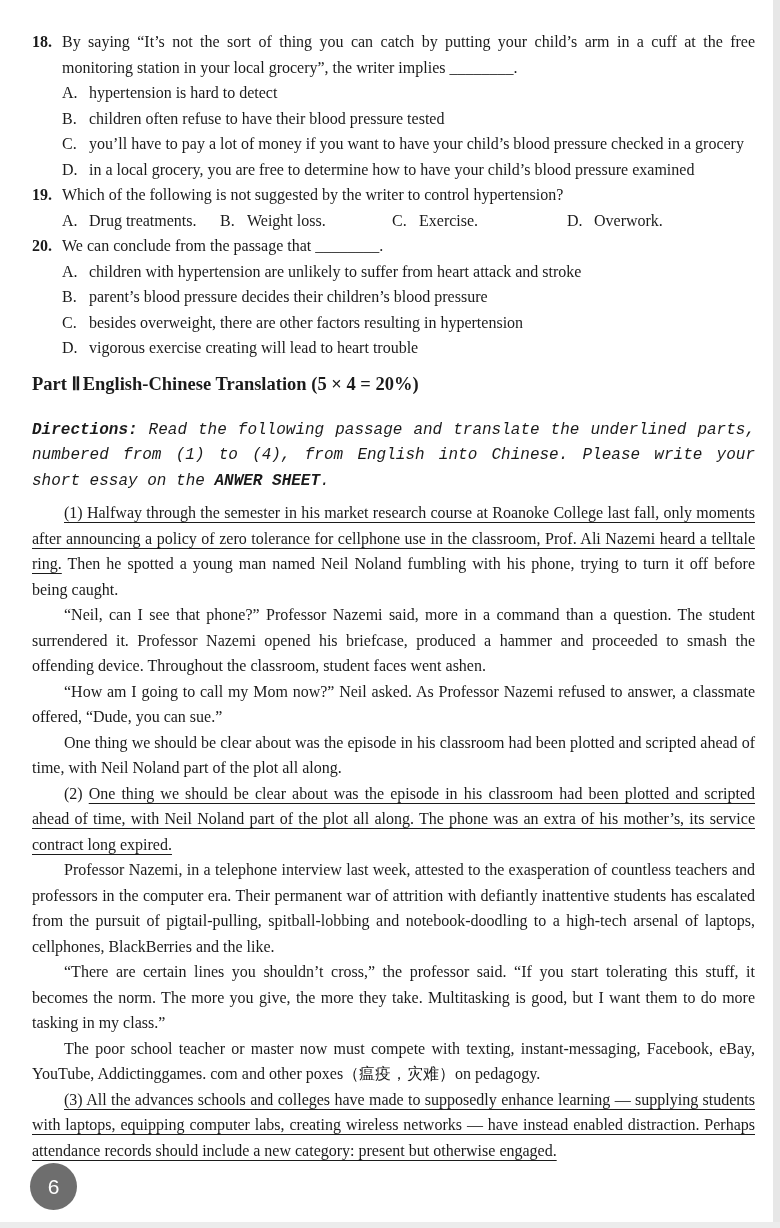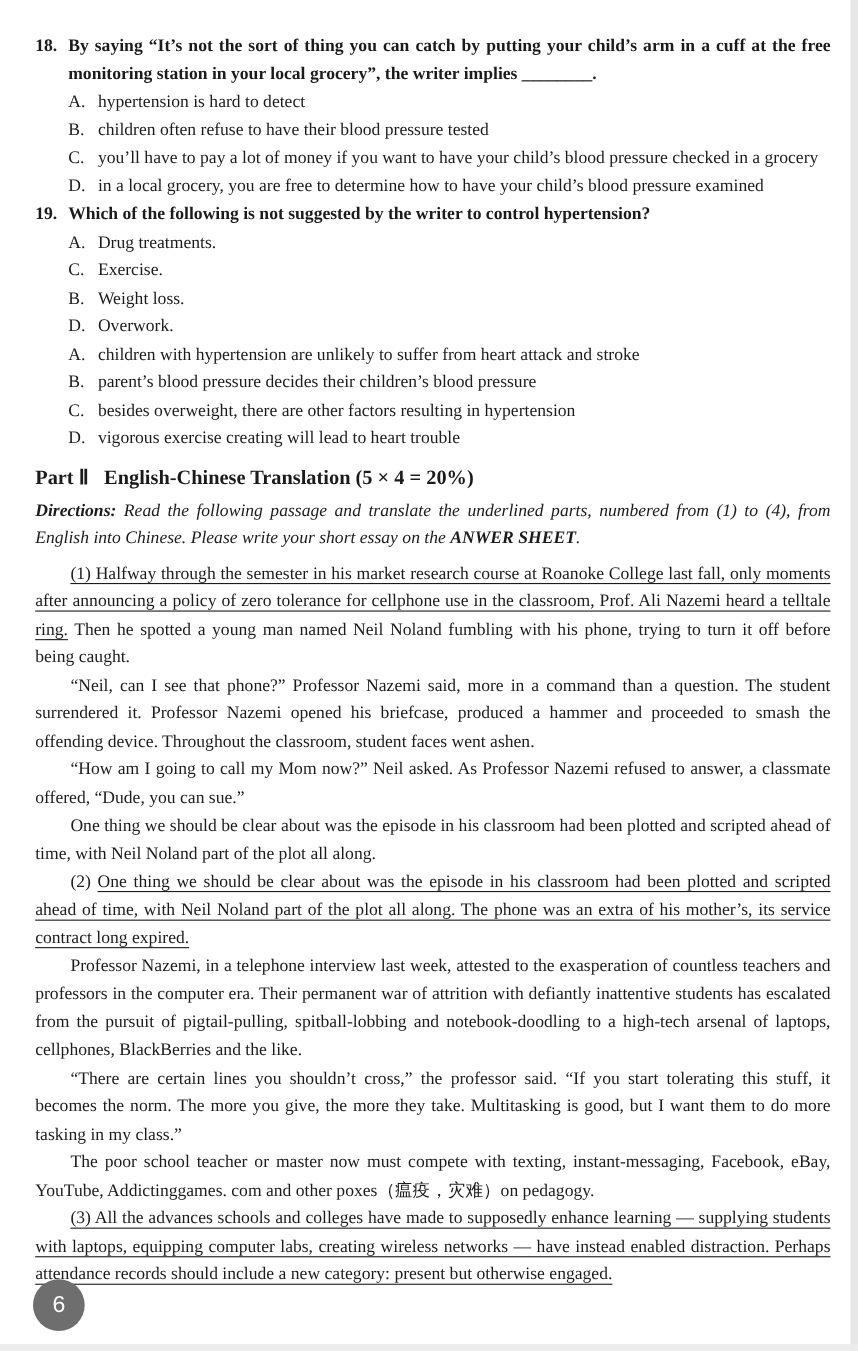--- a/index.html
+++ b/index.html
@@ -30,40 +30,41 @@
   }
   .hdr-line {
     position: absolute; left: 0; right: 0; top: 3px;
     height: 2px; background: #3a3a3a;
   }
 
   
   .questions { margin-top: 13px; }
   .q-row { display: flex; }
   .q-num { width: 30px; flex-shrink: 0; font-weight: bold; }
-  .q-stem { flex: 1; font-weight: bold; text-align: justify; }
+  .q-stem { flex: 1; font-weight: normal; text-align: justify; }
   .opt { display: flex; margin-left: 30px; }
   .opt-letter { width: 27px; flex-shrink: 0; }
   .opt-text { flex: 1; text-align: justify; }
-  .opts-inline { display: flex; margin-left: 30px; flex-direction: column; }
+  .opts-inline { display: flex; margin-left: 30px; }
   .opts-inline .io { white-space: nowrap; }
   .io-a { width: 158px; } .io-b { width: 172px; } .io-c { width: 175px; }
 
   
   .part-heading {
     margin-top: 9px;
     font-weight: bold;
     font-size: 18.5px;
     line-height: 28px;
   }
-  .part-label { margin-right: 14px; }
+  .part-label { margin-right: 2px; }
   .directions {
-    margin-top: 3px;
+    margin-top: 20px;
     font-style: italic;
     text-align: justify;
+    font-family: Liberation Mono, monospace;
   }
   .dir-label, .dir-emph { font-weight: bold; }
 
   
   .passage { margin-top: 6px; }
   .para { text-indent: 2em; text-align: justify; }
   .u { text-decoration: underline; text-underline-offset: 4px; text-decoration-thickness: 1px; }
 
   
   .page-badge {
@@ -110,27 +111,31 @@
       </div>
     </div>
 
     <div>
       <div class="q-row">
         <span class="q-num">19.</span>
         <span class="q-stem">Which of the following is not suggested by the writer to control hypertension?</span>
       </div>
       <div class="opts-inline">
         <span class="io io-a"><span class="opt-letter" style="display:inline-block">A.</span><span>Drug treatments.</span></span>
+        <span class="io io-b"><span class="opt-letter" style="display:inline-block">B.</span><span>Weight loss.</span></span>
         <span class="io io-c"><span class="opt-letter" style="display:inline-block">C.</span><span>Exercise.</span></span>
-        <span class="io io-b"><span class="opt-letter" style="display:inline-block">B.</span><span>Weight loss.</span></span>
         <span class="io io-d"><span class="opt-letter" style="display:inline-block">D.</span><span>Overwork.</span></span>
       </div>
     </div>
 
     <div>
+      <div class="q-row">
+        <span class="q-num">20.</span>
+        <span class="q-stem">We can conclude from the passage that ________.</span>
+      </div>
       <div class="opt">
         <span class="opt-letter">A.</span>
         <span class="opt-text">children with hypertension are unlikely to suffer from heart attack and stroke</span>
       </div>
       <div class="opt">
         <span class="opt-letter">B.</span>
         <span class="opt-text">parent’s blood pressure decides their children’s blood pressure</span>
       </div>
       <div class="opt">
         <span class="opt-letter">C.</span>

